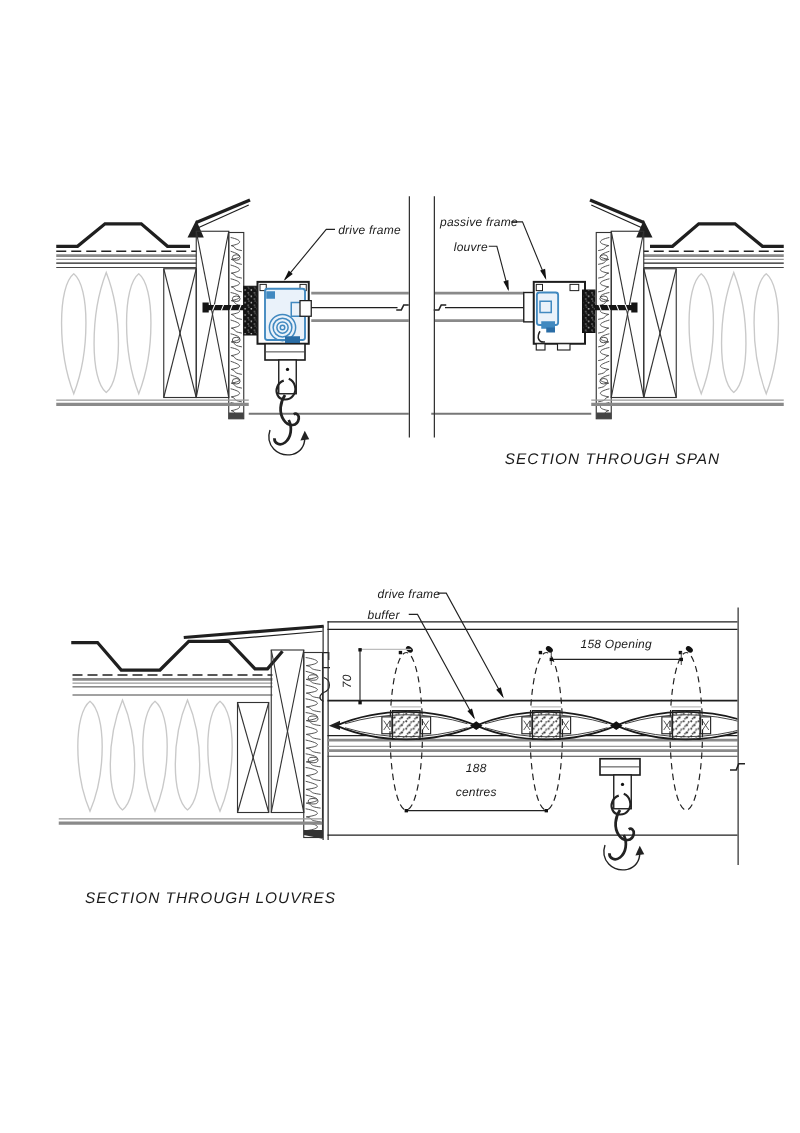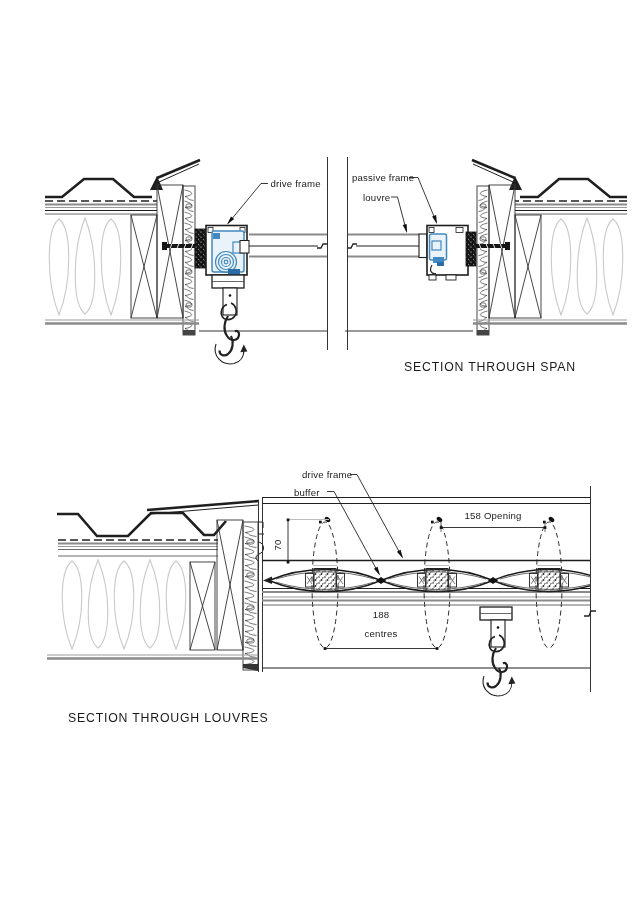--- a/index.html
+++ b/index.html
@@ -1,16 +1,16 @@
 <!DOCTYPE html>
 <html style="--line: #1f1f1f; --gray: #8a8a8a; --light-gray: #c9c9c9; --accent-blue: #4189c0; --accent-blue-dark: #2a6da6; --accent-blue-fill: #eaf2fa;"><head>
 <meta charset="utf-8">
 <style>
   html,body{margin:0;padding:0;background:#fff;}
-  .page{width:640px;height:834px;background:#fff;position:relative;overflow:hidden;}
+  .page{width:640px;height:834px;background:#fff;position:relative;overflow:hidden;font-style:italic;}
   svg{display:block;}
   
   .thk{stroke:var(--line);stroke-width:2.6;fill:none;stroke-linejoin:miter}
   .l14{stroke:var(--line);stroke-width:1.4;fill:none}
   .l1{stroke:var(--line);stroke-width:1;fill:none}
   .l08{stroke:#444;stroke-width:.8;fill:none}
   .g2{stroke:var(--gray);stroke-width:2.2;fill:none}
   .g1{stroke:#999;stroke-width:1;fill:none}
   .gsoft{stroke:#bdbdbd;stroke-width:1;fill:none}
   .dsh{stroke:#222;stroke-width:1.3;fill:none;stroke-dasharray:8 4}

